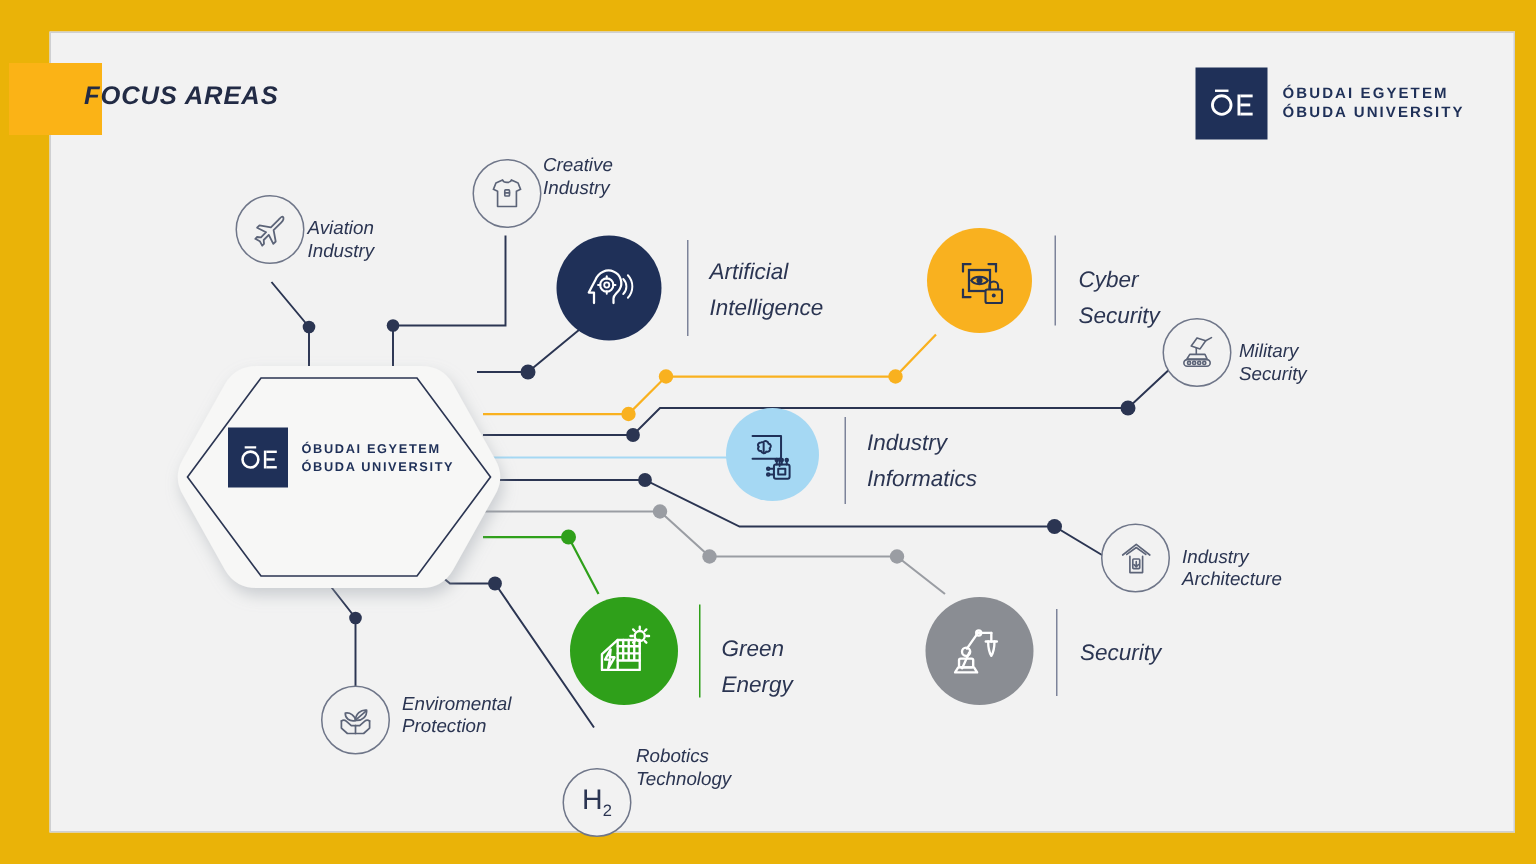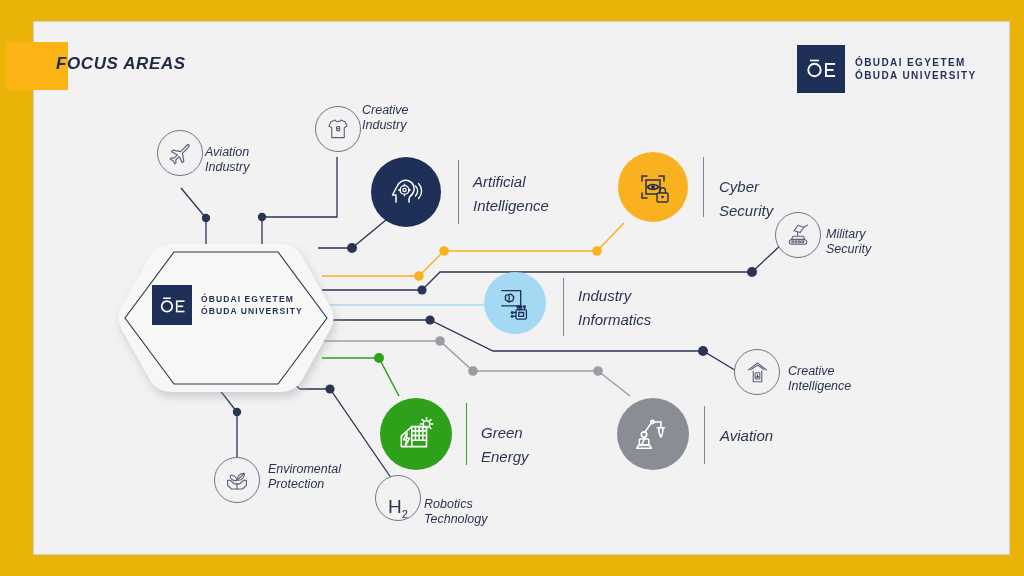--- a/index.html
+++ b/index.html
@@ -277,21 +277,21 @@
           <circle cx="19.5" cy="8.6" r="1.6"></circle>
           <path d="M27.5 8.5 L27.5 14"></path>
           <path d="M24 14 L31 14"></path>
           <path d="M25.5 14 C25.5 20 27.5 23 27.5 23 C27.5 23 29.5 20 29.5 14"></path>
           <rect x="7" y="24.8" width="9" height="5.6" rx="1"></rect>
           <path d="M4.5 33.6 L18.5 33.6 L16.5 30.4 L6.5 30.4 Z"></path>
         </g>
       </svg>
     </div>
     <div class="cat-rule" style="left:704px;top:406px;height:58px;"></div>
-    <div class="cat-label" style="left:720px;top:424px;">Aviation</div>
+    <div class="cat-label" style="left:720px;top:424px;">Security</div>
   </div>
 
   <div class="small-node">
     <div class="small-circle" style="left:157px;top:130px;width:44px;height:44px;">
       <svg width="26" height="26" viewBox="0 0 26 26">
         <g fill="none" stroke="#5c6478" stroke-width="1.2" stroke-linejoin="round" stroke-linecap="round">
           <path d="M21.5 4.5 C22.5 5.5 22 6.8 20.6 8.2 L15.4 13.4 L16.8 21 L15.2 22.6 L12.2 16.6
                    L8.8 20 L9 22.6 L7.8 23.8 L6.2 20.8 L3.2 19.2 L4.4 18 L7 18.2 L10.4 14.8
                    L4.4 11.8 L6 10.2 L13.6 11.6 L18.8 6.4 C20.2 5 21 4 21.5 4.5 Z"></path>
         </g>
@@ -338,21 +338,21 @@
       <svg width="25" height="25" viewBox="0 0 26 26">
         <g fill="none" stroke="#5c6478" stroke-width="1.15" stroke-linejoin="round" stroke-linecap="round">
           <path d="M3.6 10.4 L13 3 L22.4 10.4"></path>
           <path d="M6.4 10 L13 5.2 L19.6 10"></path>
           <path d="M8.6 11.4 L8.6 22.6 L17.4 22.6 L17.4 11.4"></path>
           <rect x="10.6" y="13.2" width="4.8" height="6.6" rx="0.6"></rect>
           <path d="M13 15 L13 18.2 M11.4 17 L13 18.6 L14.6 17"></path>
         </g>
       </svg>
     </div>
-    <div class="small-label" style="left:788px;top:364px;">Creative Intelligence</div>
+    <div class="small-label" style="left:788px;top:364px;">Industry Architecture</div>
   </div>
 
   <div class="small-node">
     <div class="small-circle" style="left:214px;top:457px;width:44px;height:44px;">
       <svg width="26" height="26" viewBox="0 0 26 26">
         <g fill="none" stroke="#5c6478" stroke-width="1.15" stroke-linejoin="round" stroke-linecap="round">
           <path d="M13 13.2 C13 9 16.4 6 20.4 6.4 C20.8 10.6 17.4 13.8 13 13.2 Z"></path>
           <path d="M19.6 7.4 L13.4 12.8"></path>
           <path d="M13 13.4 C12.6 10 9.4 7.8 6.2 8.4 C6 11.8 9 14.2 13 13.4 Z"></path>
           <path d="M3.6 13.6 C3.6 13.6 5.4 12.6 6.8 13.8 L10.2 16.8 L13 16.8"></path>
@@ -360,19 +360,19 @@
           <path d="M22.4 13.6 C22.4 13.6 20.6 12.6 19.2 13.8 L15.8 16.8 L13 16.8"></path>
           <path d="M22.4 13.6 L22.4 18.4 L18.4 22 L13 22"></path>
         </g>
       </svg>
     </div>
     <div class="small-label" style="left:268px;top:462px;">Enviromental
 Protection</div>
   </div>
 
   <div class="small-node">
-    <div class="small-circle" style="left:375px;top:475px;width:44px;height:44px;align-items:flex-end;">
+    <div class="small-circle" style="left:375px;top:512px;width:44px;height:44px;">
       <span class="h2-txt">H<sub>2</sub></span>
     </div>
     <div class="small-label" style="left:424px;top:497px;">Robotics Technology</div>
   </div>
 
 </div>
 
 </body></html>

